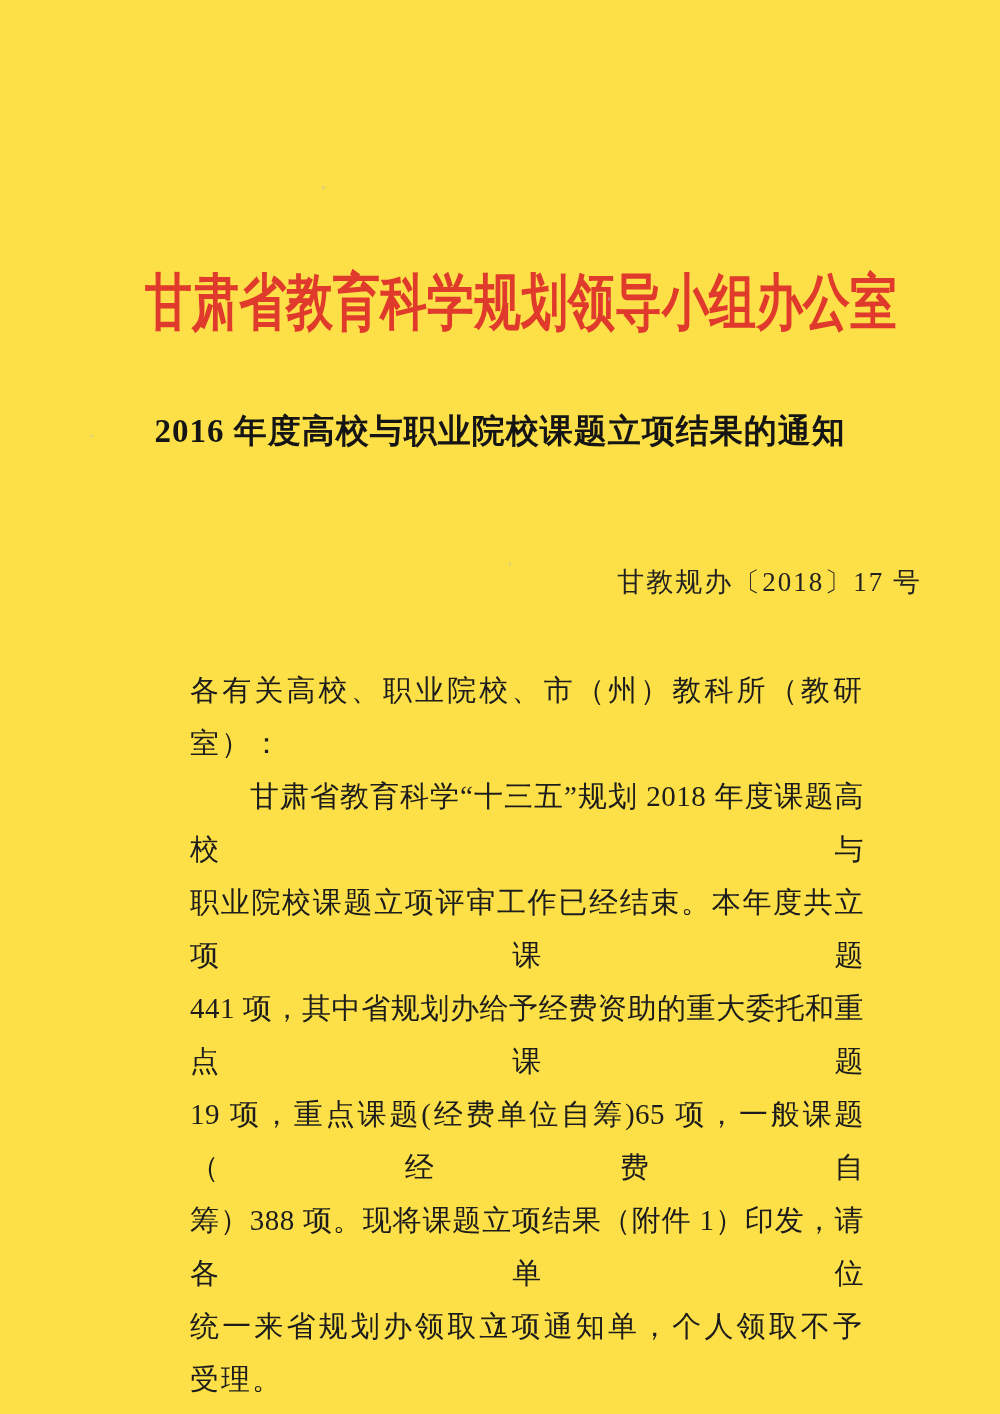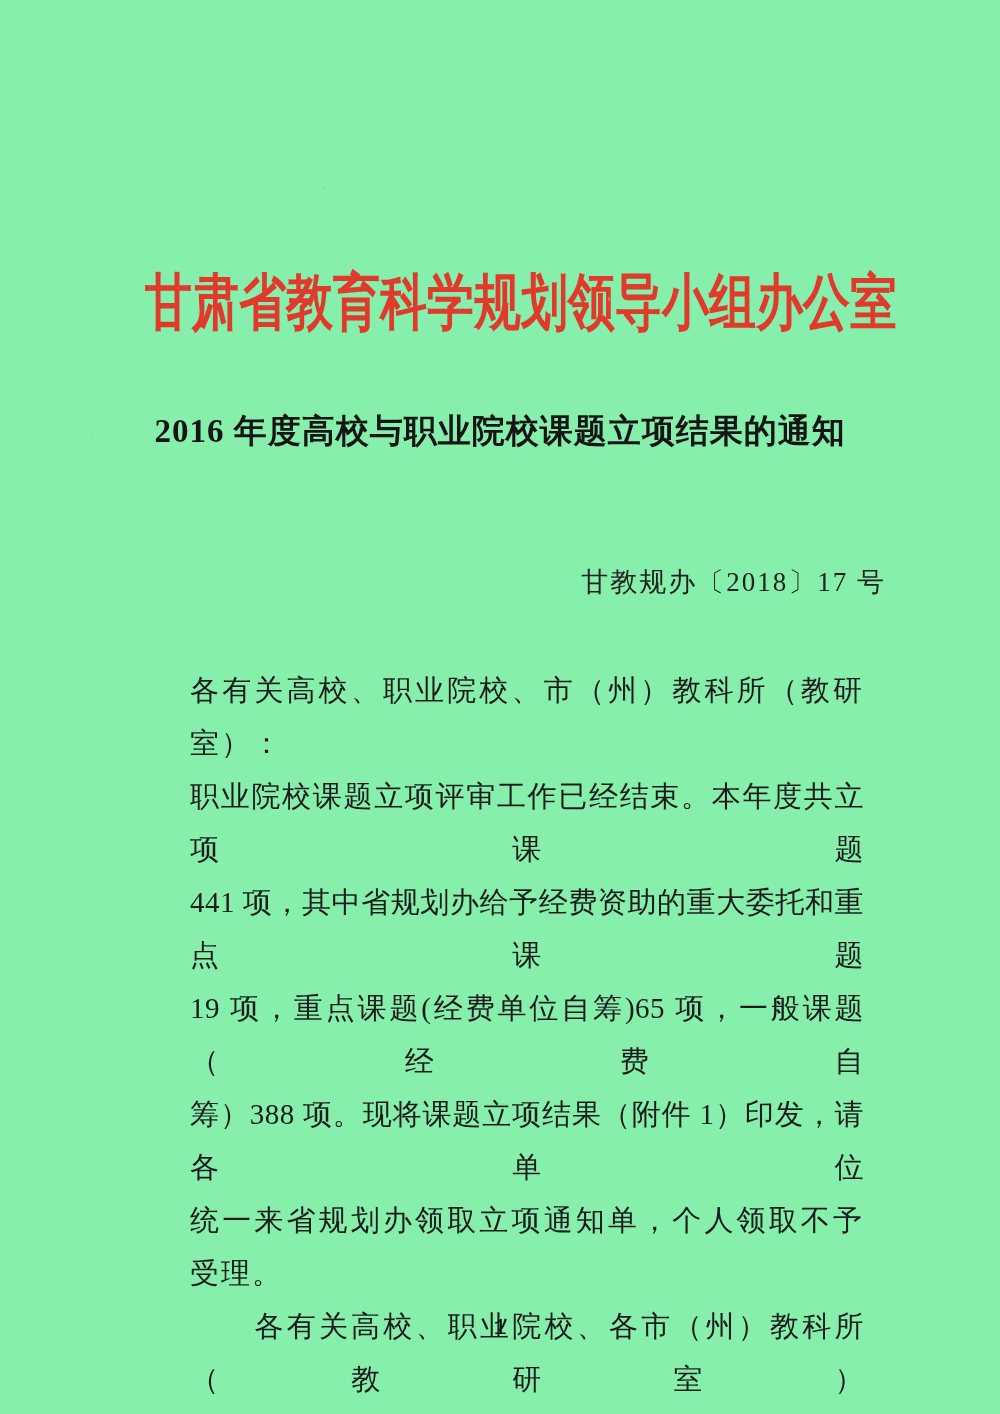--- a/index.html
+++ b/index.html
@@ -6,21 +6,21 @@
     margin: 0;
     padding: 0;
     background: #e8e8e8;
     font-family: "Liberation Serif", "DejaVu Serif", serif;
   }
   .page {
     position: relative;
     width: 1000px;
     height: 1414px;
     margin: 0 auto;
-    background: #86efac;
+    background: #fde047;
     overflow: hidden;
     color: #1d1d1d;
   }
   
   .letterhead {
     position: absolute;
     top: 272px;
     left: 145px;
     width: 710px;
     text-align: center;
@@ -45,21 +45,21 @@
     letter-spacing: 1px;
     color: #151515;
   }
   
   .doc-number {
     position: absolute;
     top: 564px;
     left: 0;
     width: 1000px;
     box-sizing: border-box;
-    padding-right: 114px;
+    padding-right: 78px;
     text-align: right;
     font-size: 27px;
     letter-spacing: 2px;
     color: #222;
   }
   
   .body-text {
     position: absolute;
     top: 664px;
     left: 145px;
@@ -109,20 +109,21 @@
   <div class="letterhead" style="color: rgb(224, 58, 44);">甘肃省教育科学规划领导小组办公室</div>
 
   <div class="title-block">
     <div>2016 年度高校与职业院校课题立项结果的通知</div>
   </div>
 
   <div class="doc-number">甘教规办〔2018〕17 号</div>
 
   <div class="body-text" style="color: rgb(28, 28, 28);">
     <div class="body-line no-just">各有关高校、职业院校、市（州）教科所（教研室）：</div>
+    <div class="body-line">　　甘肃省教育科学“十三五”规划 2018 年度课题高校与</div>
     <div class="body-line">职业院校课题立项评审工作已经结束。本年度共立项课题</div>
     <div class="body-line">441 项，其中省规划办给予经费资助的重大委托和重点课题</div>
     <div class="body-line">19 项，重点课题(经费单位自筹)65 项，一般课题（经费自</div>
     <div class="body-line">筹）388 项。现将课题立项结果（附件 1）印发，请各单位</div>
     <div class="body-line no-just">统一来省规划办领取立项通知单，个人领取不予受理。</div>
     <div class="body-line">　　各有关高校、职业院校、各市（州）教科所（教研室）</div>
 
   </div>
 
   <div class="page-number">1</div>

